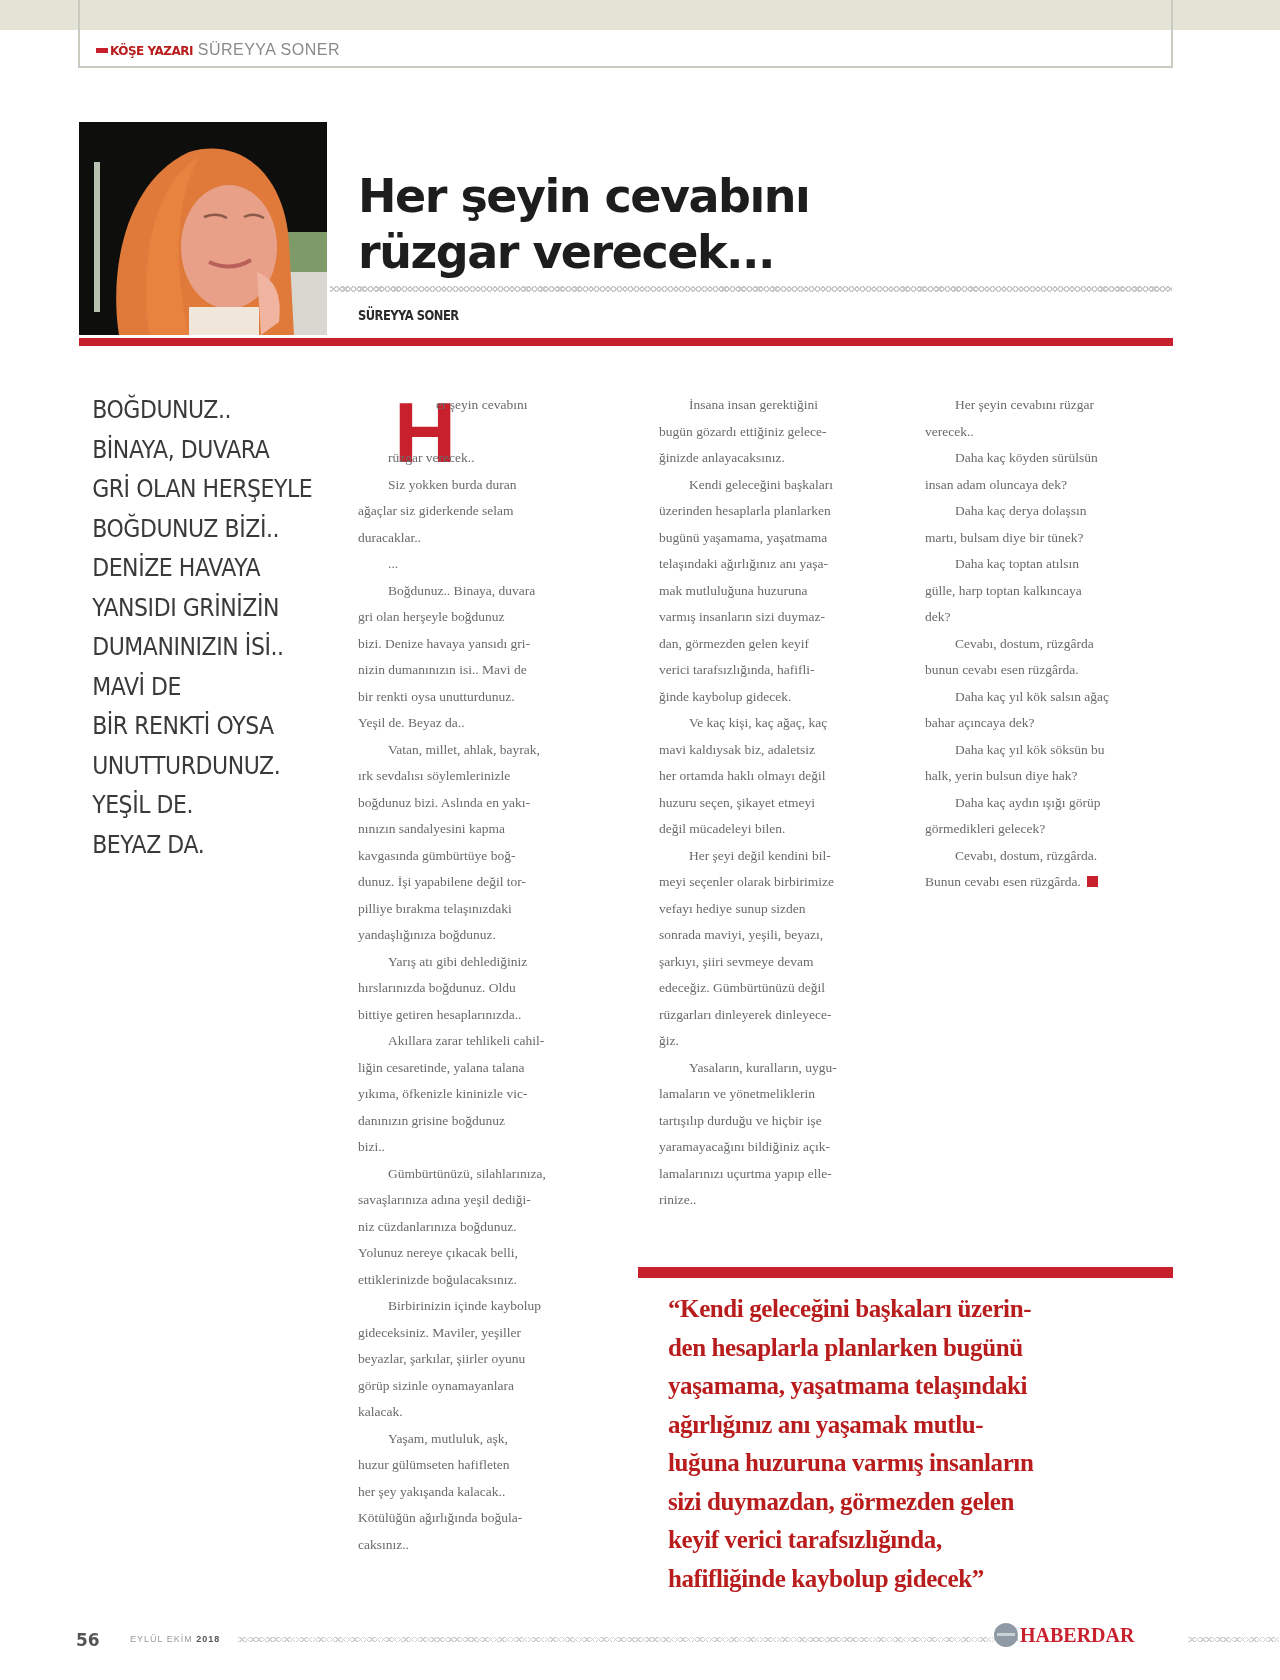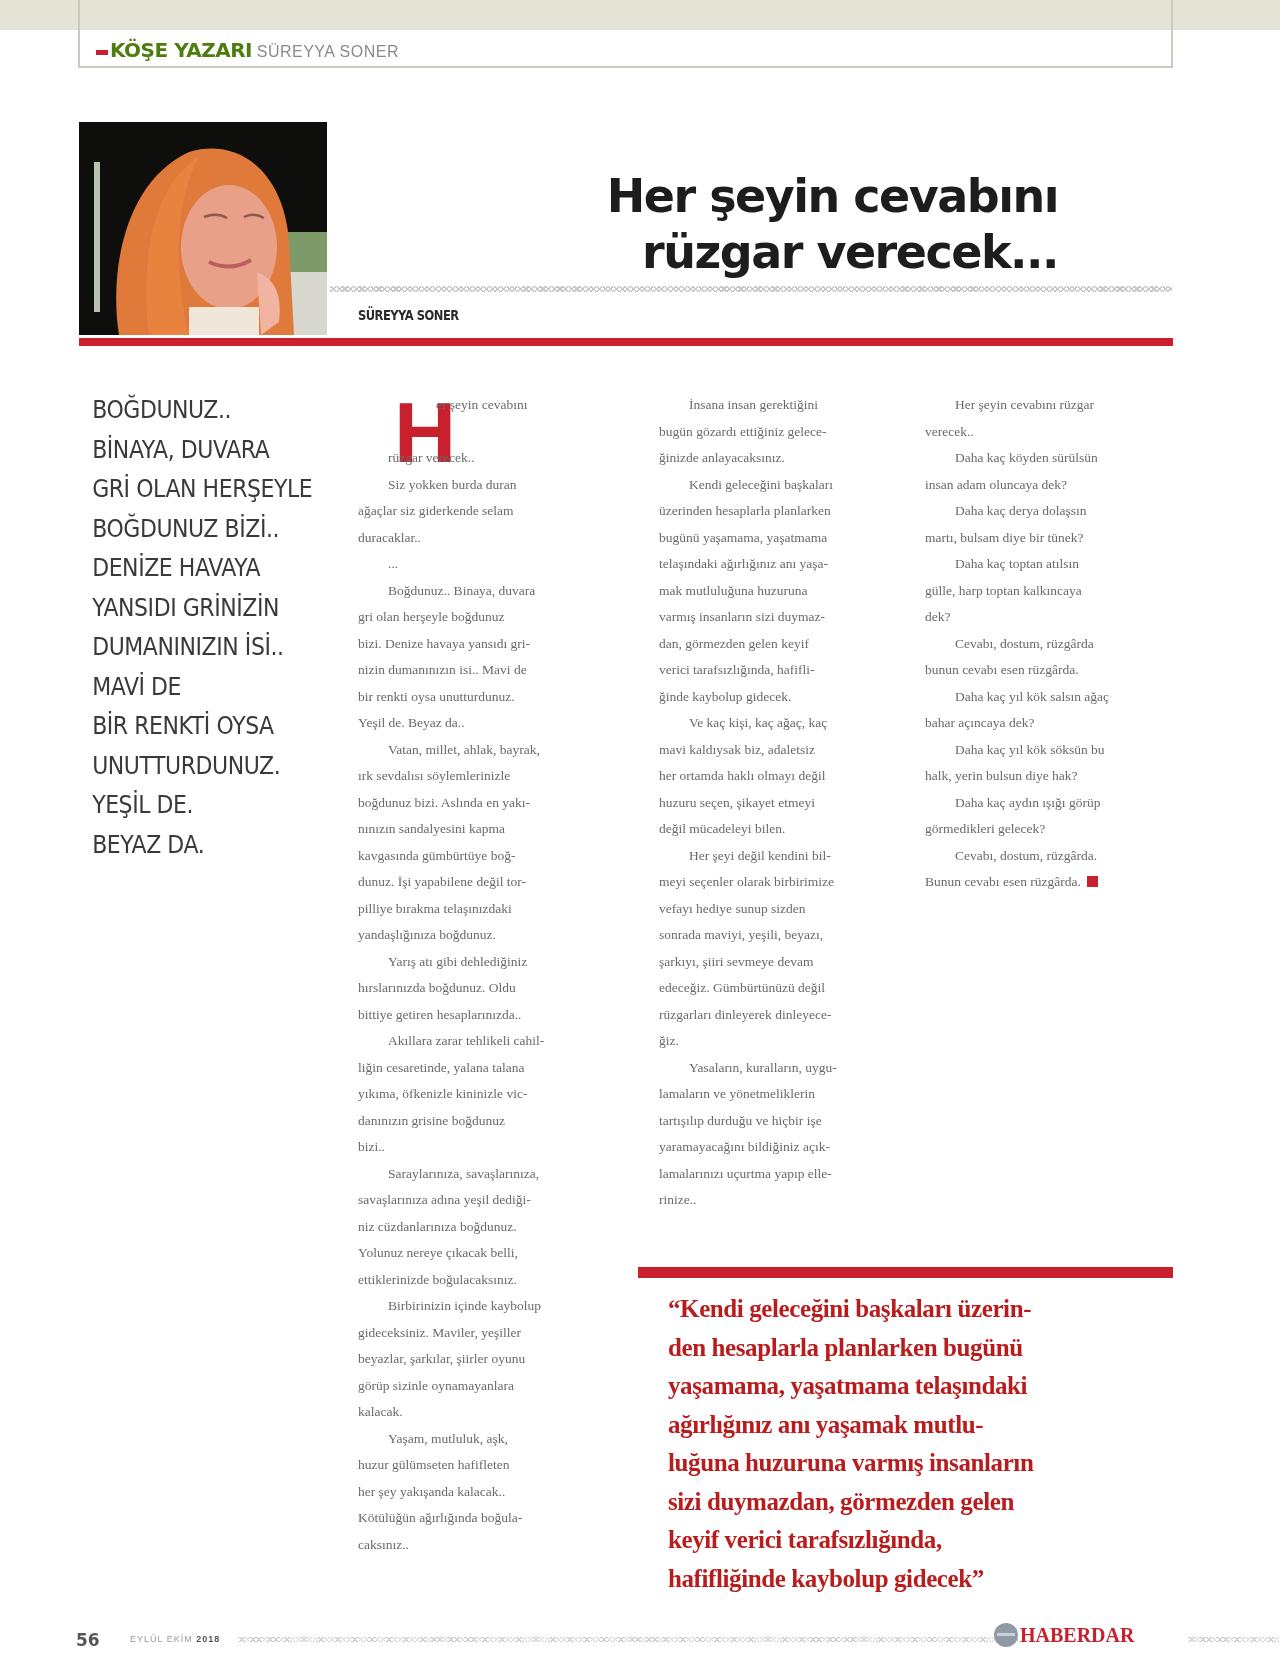--- a/index.html
+++ b/index.html
@@ -16,33 +16,33 @@
     .header-frame {
       position: absolute; left: 78px; top: 0; width: 1095px; height: 68px;
       border-left: 2px solid #c9cbc0; border-right: 2px solid #c9cbc0; border-bottom: 2px solid #c9cbc0;
       box-sizing: border-box;
     }
     .header-frame .band { position: absolute; left: 0; right: 0; top: 0; height: 30px; background: #e3e4d5; }
     .kicker {
       position: absolute; left: 96px; top: 40px; font-size: 17px; line-height: 20px; white-space: nowrap;
     }
     .kicker .dash { display: inline-block; width: 12px; height: 5px; background: #c8202d; vertical-align: middle; margin-right: 2px; }
-    .kicker .label { font-family: "DejaVu Sans", sans-serif; font-weight: bold; color: #4d7c0f; letter-spacing: -0.5px; font-size: 20px; }
+    .kicker .label { font-family: "DejaVu Sans", sans-serif; font-weight: bold; color: #b91c1c; letter-spacing: -0.5px; font-size: 12px; }
     .kicker .name { color: #8a8a8a; letter-spacing: 0.5px; font-size: 16px; }
 
     .photo {
       position: absolute; left: 79px; top: 122px; width: 248px; height: 213px; overflow: hidden;
       background: #101010;
     }
     .photo svg { display: block; }
 
     .title {
       position: absolute; left: 358px; top: 168px; width: 700px;
       font-family: "DejaVu Sans", sans-serif; font-weight: bold;
-      font-size: 46px; line-height: 56px; color: #1d1d1d; letter-spacing: -1.5px; text-align: right;
+      font-size: 46px; line-height: 56px; color: #1d1d1d; letter-spacing: -1.5px;
     }
     .title div { white-space: nowrap; }
     .zigzag {
       position: absolute; left: 330px; top: 286px; width: 842px; height: 6px;
       background-image: repeating-linear-gradient(135deg, #c9c9c9 0 1.5px, transparent 1.5px 4px),
                         repeating-linear-gradient(45deg, #c9c9c9 0 1.5px, transparent 1.5px 4px);
     }
     .byline {
       position: absolute; left: 358px; top: 307px; font-size: 14px; font-weight: bold;
       font-family: "DejaVu Sans", sans-serif; color: #2a2a2a; letter-spacing: -0.6px;
@@ -186,21 +186,21 @@
     <div class="ln"><span>pilliye bırakma telaşınızdaki</span></div>
     <div class="ln"><span>yandaşlığınıza boğdunuz.</span></div>
     <div class="ln ind"><span>Yarış atı gibi dehlediğiniz</span></div>
     <div class="ln"><span>hırslarınızda boğdunuz. Oldu</span></div>
     <div class="ln"><span>bittiye getiren hesaplarınızda..</span></div>
     <div class="ln ind"><span>Akıllara zarar tehlikeli cahil-</span></div>
     <div class="ln"><span>liğin cesaretinde, yalana talana</span></div>
     <div class="ln"><span>yıkıma, öfkenizle kininizle vic-</span></div>
     <div class="ln"><span>danınızın grisine boğdunuz</span></div>
     <div class="ln"><span>bizi..</span></div>
-    <div class="ln ind"><span>Saraylarınıza, savaşlarınıza,</span></div>
+    <div class="ln ind"><span>Gümbürtünüzü, silahlarınıza,</span></div>
     <div class="ln"><span>savaşlarınıza adına yeşil dediği-</span></div>
     <div class="ln"><span>niz cüzdanlarınıza boğdunuz.</span></div>
     <div class="ln"><span>Yolunuz nereye çıkacak belli,</span></div>
     <div class="ln"><span>ettiklerinizde boğulacaksınız.</span></div>
     <div class="ln ind"><span>Birbirinizin içinde kaybolup</span></div>
     <div class="ln"><span>gideceksiniz. Maviler, yeşiller</span></div>
     <div class="ln"><span>beyazlar, şarkılar, şiirler oyunu</span></div>
     <div class="ln"><span>görüp sizinle oynamayanlara</span></div>
     <div class="ln"><span>kalacak.</span></div>
     <div class="ln ind"><span>Yaşam, mutluluk, aşk,</span></div>

